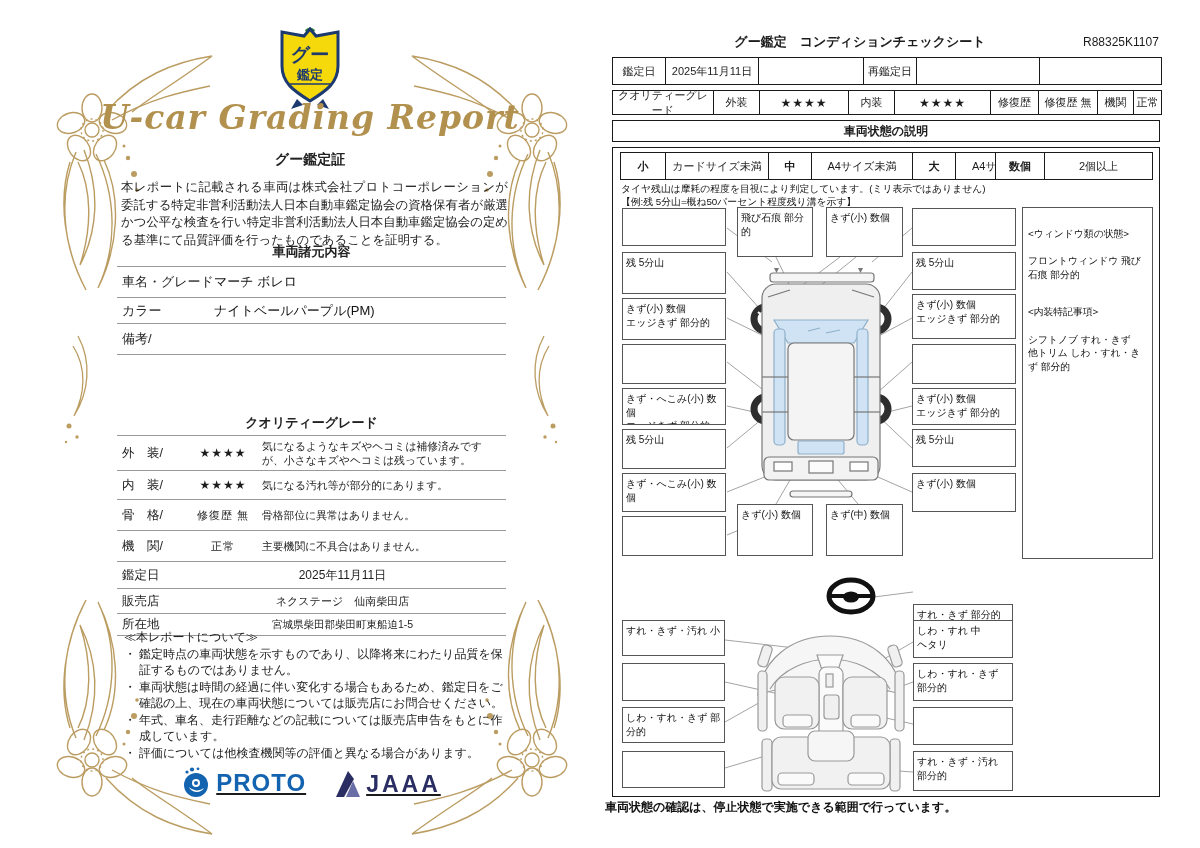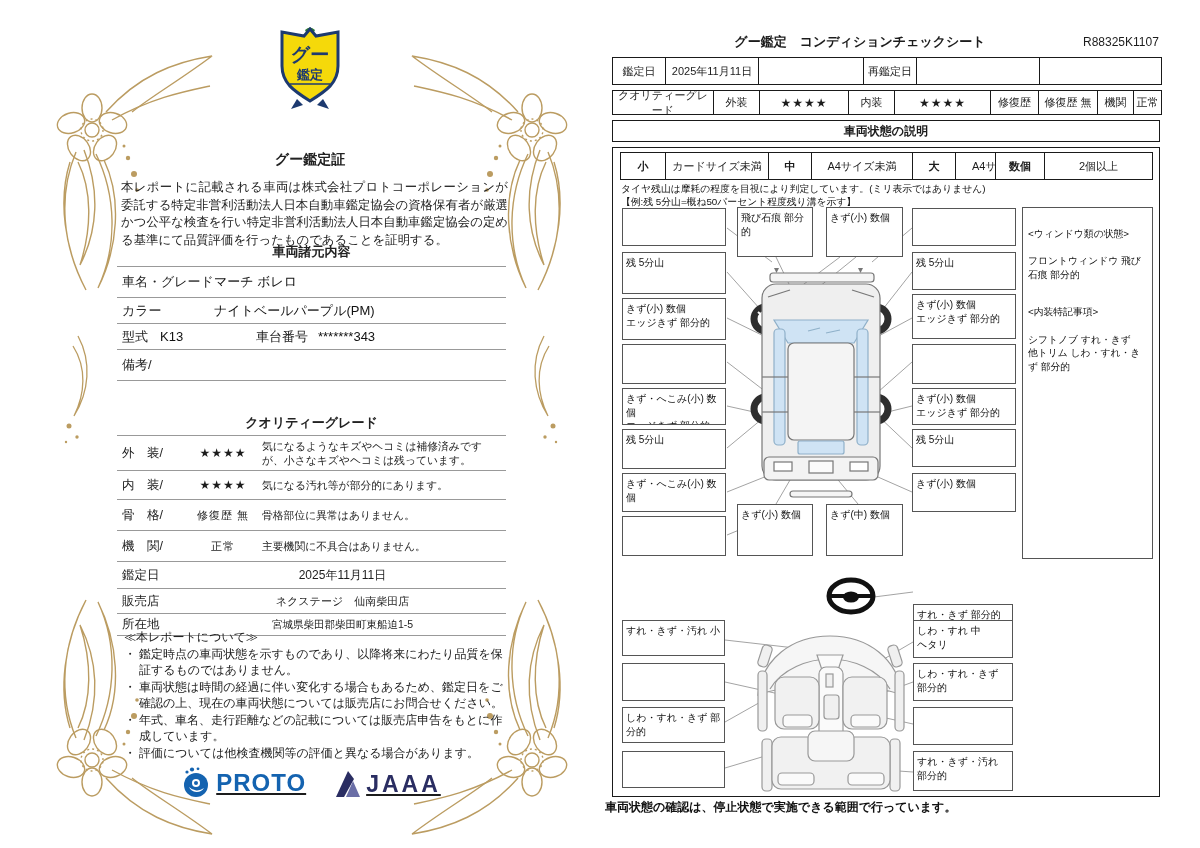--- a/index.html
+++ b/index.html
@@ -116,39 +116,34 @@
   <svg class="abs" style="left:277px;top:26px" width="66" height="84" viewBox="0 0 66 84">
     <path d="M28,4 Q33,-1 38,4 L36,8 L30,8 Z" fill="#2e7d32"></path>
     <path d="M33,3 L39,10 L61,6 L61,40 C61,57 49,65 33,75 C17,65 5,57 5,40 L5,6 L27,10 Z" fill="#f5d90a" stroke="#1d3a70" stroke-width="3"></path>
     <path d="M20,73 L14,83 L26,79 Z" fill="#1d3a70"></path>
     <path d="M46,73 L52,83 L40,79 Z" fill="#1d3a70"></path>
     <text x="33" y="35" font-size="19" font-weight="bold" fill="#1d3a70" text-anchor="middle">グー</text>
     <text x="33" y="53" font-size="13" font-weight="bold" fill="#1d3a70" text-anchor="middle">鑑定</text>
     <path d="M13,58 L53,58" stroke="#1d3a70" stroke-width="1.5"></path>
   </svg>
 
+  <div id="gr-title">U-car Grading Report</div>
   <div id="gr-sub">グー鑑定証</div>
   <div id="gr-intro">本レポートに記載される車両は株式会社プロトコーポレーションが委託する特定非営利活動法人日本自動車鑑定協会の資格保有者が厳選かつ公平な検査を行い特定非営利活動法人日本自動車鑑定協会の定める基準にて品質評価を行ったものであることを証明する。</div>
 
   <div class="sec-title" style="left:117px;top:243px;width:389px">車両諸元内容</div>
 
   <div class="ltable" style="top:266px">
     <div class="lrow" style="height:30px">
       <span class="lab" style="width:92px">車名・グレード</span>
       <span class="val">マーチ ボレロ</span>
     </div>
     <div class="lrow" style="height:25px">
       <span class="lab" style="width:92px">カラー</span>
       <span class="val">ナイトベールパープル(PM)</span>
-    </div>
-    <div class="lrow" style="height:25px">
-      <span class="lab" style="width:38px">型式</span>
-      <span class="val" style="width:96px">K13</span>
-      <span class="lab" style="width:62px">車台番号</span>
-      <span class="val">*******343</span>
     </div>
     <div class="lrow" style="height:30px">
       <span class="lab">備考/</span>
     </div>
   </div>
 
   <div class="sec-title" style="left:117px;top:414px;width:389px">クオリティーグレード</div>
 
   <div class="ltable" style="top:435px">
     <div class="grow" style="height:34px">

